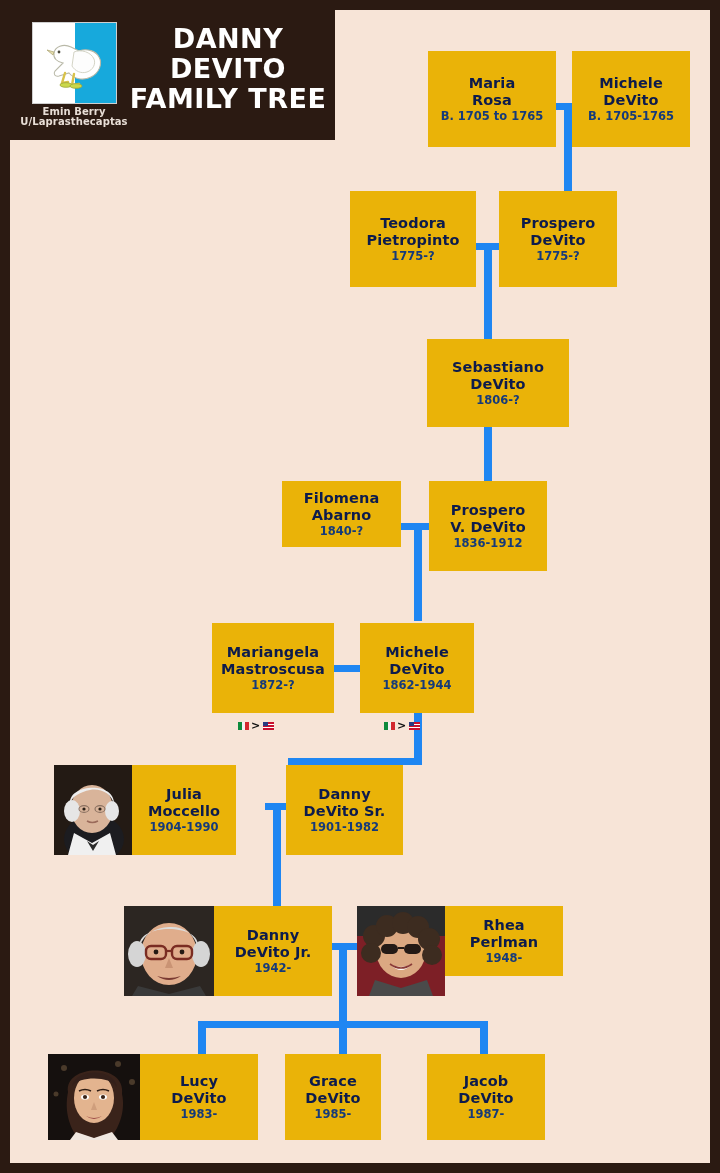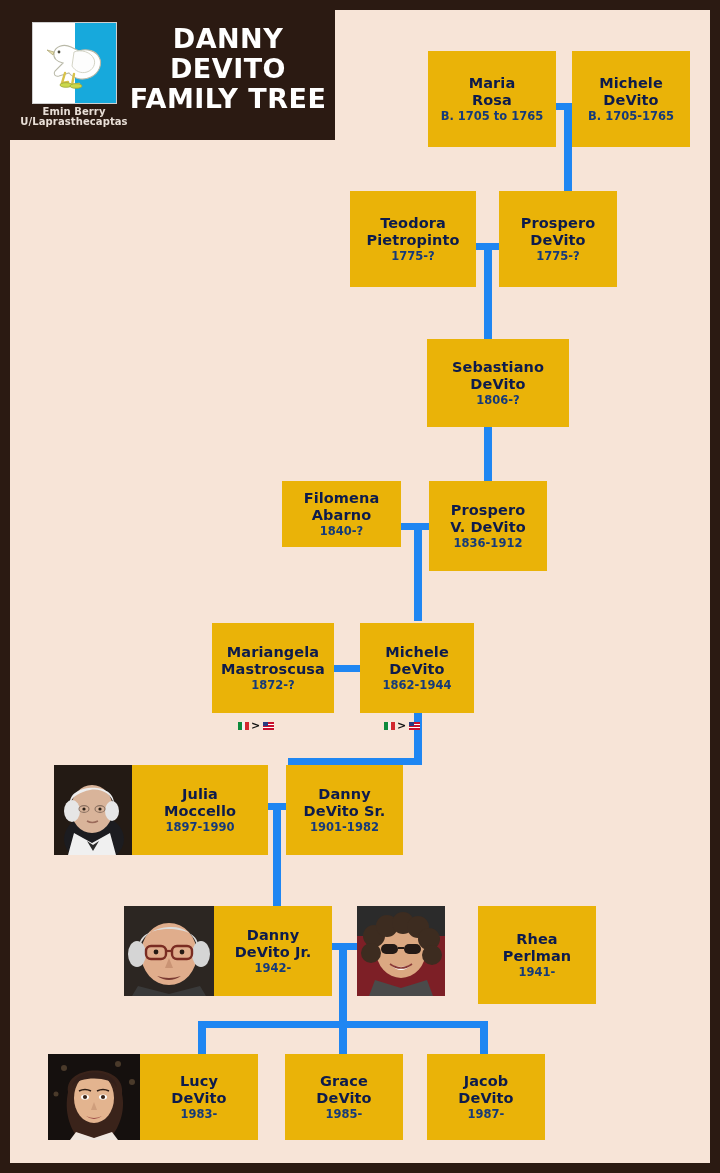--- a/index.html
+++ b/index.html
@@ -201,24 +201,24 @@
       <ellipse cx="30" cy="44" rx="5" ry="3.4" fill="none" stroke="#8a7060" stroke-width="1.1"></ellipse>
       <ellipse cx="46" cy="44" rx="5" ry="3.4" fill="none" stroke="#8a7060" stroke-width="1.1"></ellipse>
       <circle cx="30" cy="44" r="1.6" fill="#2b2018"></circle>
       <circle cx="46" cy="44" r="1.6" fill="#2b2018"></circle>
       <path d="M33 56 Q38 59 44 56" stroke="#9a6a5a" stroke-width="1.5" fill="none"></path>
       <path d="M20 68 L38 78 L56 68 L62 90 L14 90 Z" fill="#f0f0f0"></path>
       <path d="M33 76 L39 86 L45 76 L39 80 Z" fill="#2a2a2a"></path>
     </svg>
   </div>
 
-  <div class="node" style="left:122px;top:755px;width:136px;height:90px;">
+  <div class="node" style="left:122px;top:755px;width:104px;height:90px;">
     <div class="nm">Julia</div>
     <div class="nm">Moccello</div>
-    <div class="yr">1897-1990</div>
+    <div class="yr">1904-1990</div>
   </div>
 
   <div class="node" style="left:276px;top:755px;width:117px;height:90px;">
     <div class="nm">Danny</div>
     <div class="nm">DeVito Sr.</div>
     <div class="yr">1901-1982</div>
   </div>
 
   <div class="photo" style="left:114px;top:896px;width:90px;height:90px;">
     <svg width="90" height="90" viewBox="0 0 90 90">
@@ -259,24 +259,24 @@
       <circle cx="75" cy="49" r="10" fill="#3d2c20"></circle>
       <rect x="24" y="38" width="17" height="10" rx="5" fill="#241a16"></rect>
       <rect x="47" y="38" width="17" height="10" rx="5" fill="#241a16"></rect>
       <line x1="41" y1="42" x2="47" y2="42" stroke="#241a16" stroke-width="2"></line>
       <path d="M33 58 Q44 70 55 58 Q44 64 33 58 Z" fill="#ffffff"></path>
       <path d="M33 58 Q44 66 55 58" stroke="#8a3a36" stroke-width="1.6" fill="none"></path>
       <path d="M18 74 L44 82 L70 74 L76 90 L12 90 Z" fill="#4a4a4a"></path>
     </svg>
   </div>
 
-  <div class="node" style="left:435px;top:896px;width:118px;height:98px;margin-left:33px;">
+  <div class="node" style="left:435px;top:896px;width:118px;height:70px;">
     <div class="nm">Rhea</div>
     <div class="nm">Perlman</div>
-    <div class="yr">1941-</div>
+    <div class="yr">1948-</div>
   </div>
 
   <div class="photo" style="left:38px;top:1044px;width:92px;height:86px;">
     <svg width="92" height="86" viewBox="0 0 92 86">
       <rect width="92" height="86" fill="#15100e"></rect>
       <circle cx="16" cy="14" r="3" fill="#4a3a2a"></circle>
         <circle cx="70" cy="10" r="3" fill="#4a3a2a"></circle>
       <circle cx="84" cy="28" r="3" fill="#4a3a2a"></circle>
         <circle cx="8" cy="40" r="2.5" fill="#4a3a2a"></circle>
       <ellipse cx="46" cy="44" rx="22" ry="26" fill="#e3b48f"></ellipse>
@@ -294,21 +294,21 @@
       <path d="M28 78 L46 84 L64 78 L70 86 L22 86 Z" fill="#efe7e0"></path>
     </svg>
   </div>
 
   <div class="node" style="left:130px;top:1044px;width:118px;height:86px;">
     <div class="nm">Lucy</div>
     <div class="nm">DeVito</div>
     <div class="yr">1983-</div>
   </div>
 
-  <div class="node" style="left:275px;top:1044px;width:118px;height:86px;">
+  <div class="node" style="left:275px;top:1044px;width:96px;height:86px;">
     <div class="nm">Grace</div>
     <div class="nm">DeVito</div>
     <div class="yr">1985-</div>
   </div>
 
   <div class="node" style="left:417px;top:1044px;width:118px;height:86px;">
     <div class="nm">Jacob</div>
     <div class="nm">DeVito</div>
     <div class="yr">1987-</div>
   </div>

